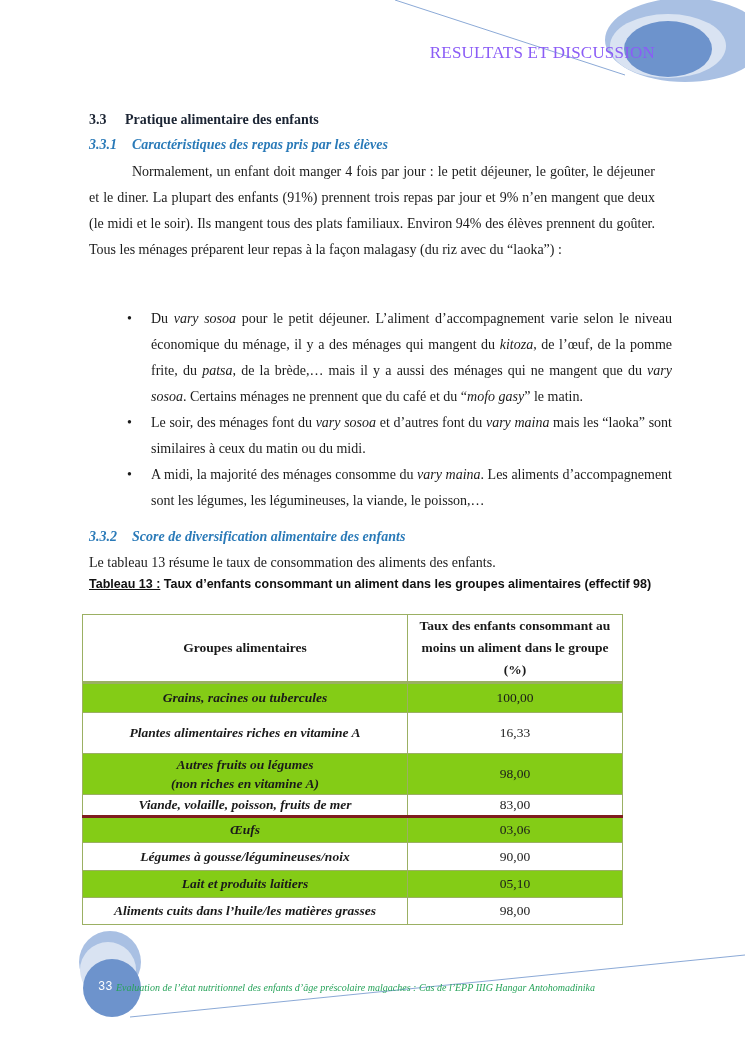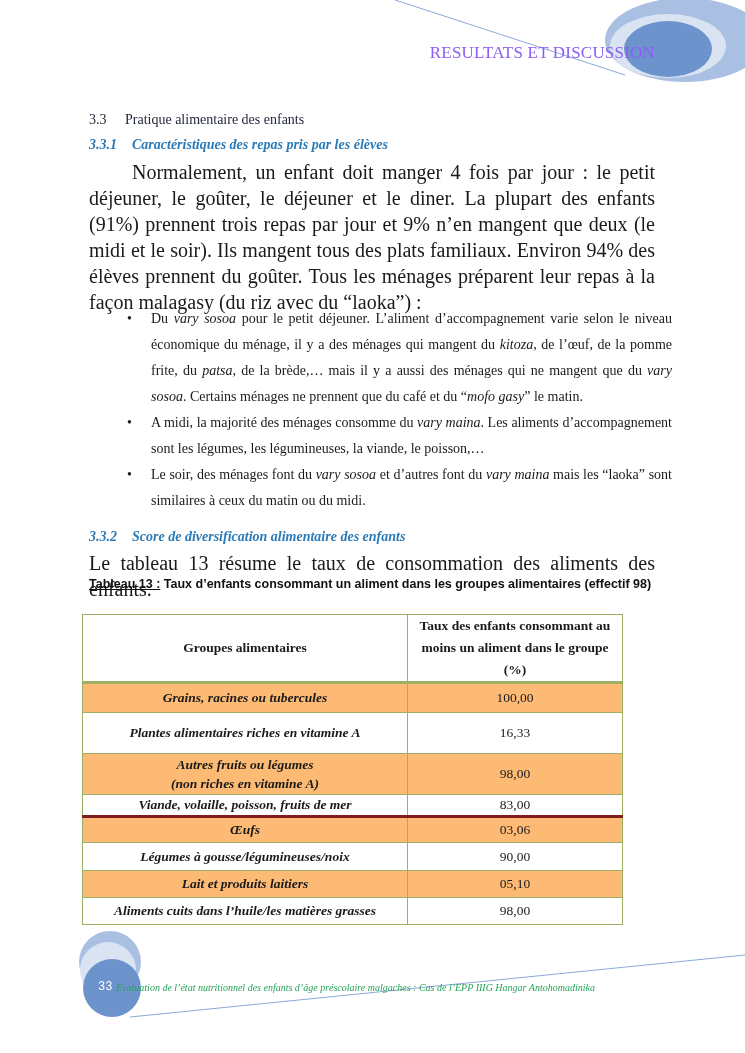--- a/index.html
+++ b/index.html
@@ -9,31 +9,31 @@
     font-family: "Liberation Serif", "DejaVu Serif", serif;
   }
   .deco { position: absolute; left: 0; top: 0; pointer-events: none; }
   .header-title {
     position: absolute; right: 90px; top: 43px;
     font-family: "Liberation Serif", serif; font-size: 17px;
     color: #8b5cf6; letter-spacing: 0.2px;
   }
   .h2 {
     position: absolute; left: 89px; top: 112px;
-    font-weight: normal; font-size: 14px; color: #1b2433;
+    font-weight: bold; font-size: 14px; color: #1b2433;
   }
   .h2 .num { display: inline-block; width: 36px; }
   .h3 {
     position: absolute; left: 89px;
     font-weight: bold; font-style: italic; font-size: 14px; color: #2a7ab8;
   }
   .h3 .num { display: inline-block; width: 43px; }
   .para {
     position: absolute; left: 89px; width: 566px;
-    font-size: 20px; line-height: 26px; text-align: justify; color: #1a1a1a;
+    font-size: 14px; line-height: 26px; text-align: justify; color: #1a1a1a;
   }
   .indent { text-indent: 43px; }
   ul.bullets {
     position: absolute; left: 89px; top: 289px; width: 566px;
     margin: 17px; padding: 0; list-style: none;
     font-size: 14px; line-height: 26px; text-align: justify;
   }
   ul.bullets li { position: relative; padding-left: 45px; }
   ul.bullets li::before {
     content: "\2022"; position: absolute; left: 21px; top: 0;
@@ -48,21 +48,21 @@
     position: absolute; left: 82px; top: 614px; width: 541px;
     border-collapse: collapse; font-size: 13.5px;
   }
   table.tbl td, table.tbl th {
     border: 1px solid #9bb063; text-align: center; padding: 0 6px;
   }
   table.tbl th { font-weight: bold; height: 64px; }
   table.tbl th.c1 { width: 312px; }
   table.tbl tr.head th { border-bottom: 3px solid #9bb063; }
   table.tbl td.g { font-weight: bold; font-style: italic; }
-  table.tbl tr.shade td { background: #fdba74; }
+  table.tbl tr.shade td { background: #84cc16; }
   table.tbl tr.thickb td { border-bottom: 3px solid #7f1d1d; }
   .footer-text {
     position: absolute; left: 116px; top: 982px;
     font-family: "Liberation Serif", serif; font-style: italic; font-size: 10px;
     color: #27a35a;
   }
   .page-num {
     position: absolute; left: 98px; top: 980px;
     font-family: Liberation Mono, monospace; font-size: 12px; color: #ffffff;
   }
@@ -93,22 +93,22 @@
 </div>
 
 <div class="h3" style="top:137px">
   <span class="num">3.3.1</span><span>Caractéristiques des repas pris par les élèves</span>
 </div>
 
 <div class="para indent" style="top:159px">Normalement, un enfant doit manger 4 fois par jour : le petit déjeuner, le goûter, le déjeuner et le diner.  La plupart  des enfants (91%) prennent trois repas par jour et 9% n’en mangent que deux (le midi et le soir). Ils mangent tous des plats familiaux. Environ 94% des élèves prennent du goûter. Tous les ménages préparent leur repas à la façon malagasy (du riz avec du “laoka”) :</div>
 
 <ul class="bullets">
   <li><span>Du </span><i>vary sosoa</i><span>  pour le petit déjeuner. L’aliment d’accompagnement varie selon le niveau économique du ménage, il y a des ménages qui mangent du </span><i>kitoza</i><span>, de l’œuf, de la pomme frite, du </span><i>patsa</i><span>, de la brède,… mais il y a aussi des ménages qui ne mangent que du </span><i>vary sosoa</i><span>. Certains ménages ne prennent que du café et du “</span><i>mofo gasy</i><span>” le matin.</span></li>
+  <li><span>Le soir, des ménages font du </span><i>vary sosoa</i><span> et d’autres font du </span><i>vary maina</i><span> mais les “laoka” sont similaires à ceux du matin ou du midi.</span></li>
   <li><span>A midi, la majorité des ménages consomme du </span><i>vary maina</i><span>. Les aliments d’accompagnement sont les légumes, les légumineuses, la viande, le poisson,…</span></li>
-  <li><span>Le soir, des ménages font du </span><i>vary sosoa</i><span> et d’autres font du </span><i>vary maina</i><span> mais les “laoka” sont similaires à ceux du matin ou du midi.</span></li>
 </ul>
 
 <div class="h3" style="top:529px">
   <span class="num">3.3.2</span><span>Score de diversification alimentaire des enfants</span>
 </div>
 
 <div class="para" style="top:550px; line-height:26px;">Le tableau 13 résume le taux de consommation des aliments des enfants.</div>
 
 <div class="caption">
   <span class="lbl">Tableau 13 :</span><span> Taux d’enfants consommant un aliment dans les groupes alimentaires (effectif 98)</span>

